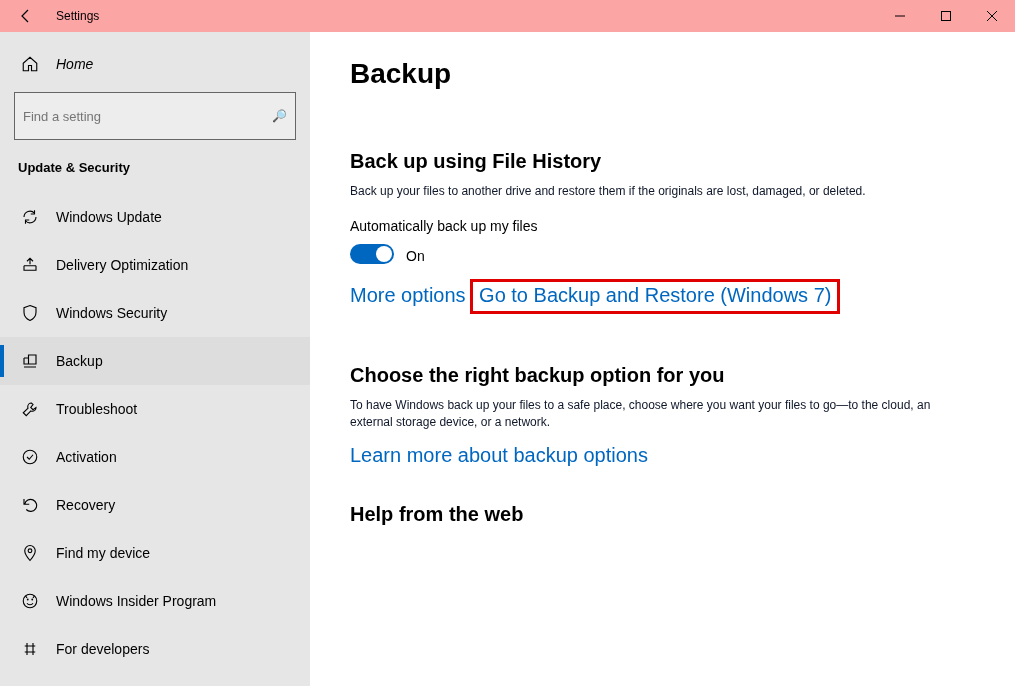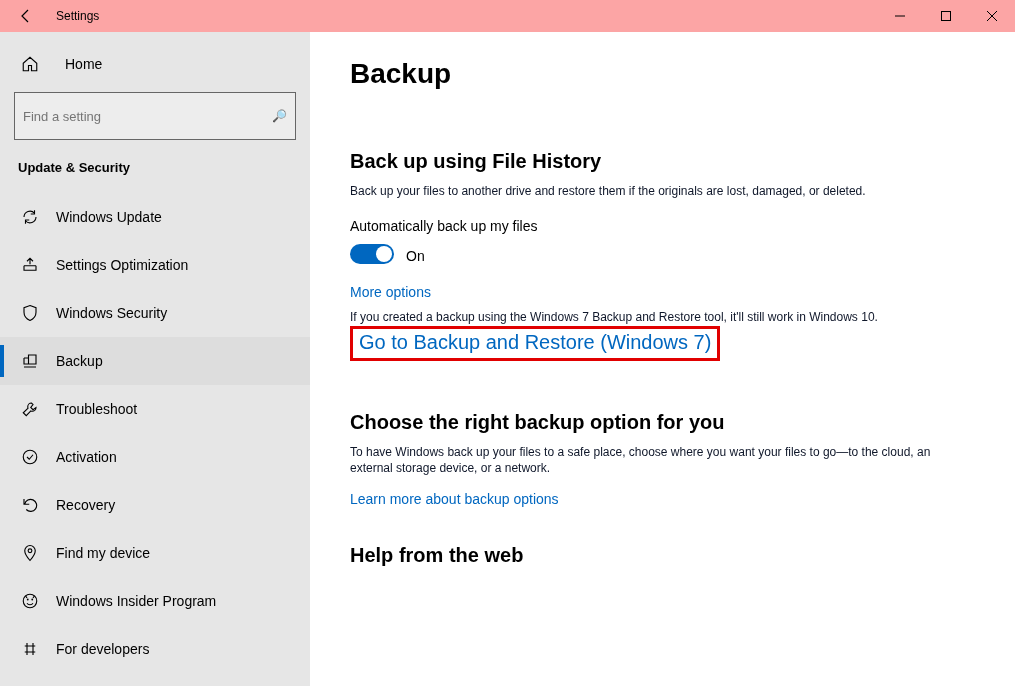--- a/index.html
+++ b/index.html
@@ -8,21 +8,21 @@
 .titlebar { height: 32px; background: #fca5a5; display: flex; align-items: center; padding-left: 12px; position: relative; }
 .titlebar .back { width: 28px; height: 28px; display:flex; align-items:center; justify-content:center; font-size:16px; }
 .titlebar .title { font-size: 12px; margin-left: 16px; color:#000; }
 .titlebar .win-controls { position:absolute; right:0; top:0; height:32px; display:flex; }
 .titlebar .win-controls > div { width:46px; height:32px; display:flex; align-items:center; justify-content:center; }
 .titlebar .win-controls svg { width:10px; height:10px; }
 
 .body { flex:1; display:flex; overflow:hidden; }
 .sidebar { width: 310px; background:#e6e6e6; padding: 10px 0 0 0; display:flex; flex-direction:column; }
 .sidebar-inner { padding: 0 14px; }
-.home-row { display:flex; align-items:center; height:44px; gap:25px; padding-left:6px; }
+.home-row { display:flex; align-items:center; height:44px; gap:16px; padding-left:6px;font-style:italic; }
 .home-row .icon { width:20px; display:flex; justify-content:center; }
 .home-row span { font-size:14px; }
 
 .search { margin-top:6px; height:48px; border:1px solid #666; background:#ededed; display:flex; align-items:center; padding:0 8px; position:relative; }
 .search input { flex:1; border:none; background:transparent; font-size:13px; outline:none; color:#555; }
 .search .sicon { font-size:12px; color:#333; transform: scaleX(-1);}
 .cat-title { font-size:13px; font-weight:600; margin:20px 0 10px 4px; }
 
 .nav { margin-top:8px; }
 .nav-item { display:flex; align-items:center; height:48px; padding-left:20px; gap:16px; font-size:14px; position:relative; cursor:default; }
@@ -33,21 +33,21 @@
 .main { flex:1; padding: 26px 40px 0 40px; overflow:hidden; position:relative; }
 .page-title { font-size:28px; font-weight:600; margin-bottom: 0px; }
 .cut-link { color:#0067c0; font-size:14px; margin-top:4px; position:relative; top:-2px;}
 .section-title { font-size:20px; font-weight:600; margin-top:40px; }
 .section-desc { font-size:12px; color:#0f172a; margin-top:10px; max-width:560px; line-height:1.4;}
 .auto-label { font-size:14px; margin-top:18px; color:#000;}
 .toggle-row { display:flex; align-items:flex-end; gap:12px; margin-top:10px;}
 .toggle { width:44px; height:20px; border-radius:10px; background:#0067c0; position:relative;}
 .toggle .knob { position:absolute; right:2px; top:2px; width:16px; height:16px; border-radius:50%; background:#fff;}
 .toggle-state { font-size:14px;}
-.link { color:#0067c0; font-size:14px; margin-top:20px; display:inline-block;}
+.link { color:#0067c0; font-size:20px; margin-top:20px; display:inline-block;}
 .older-title { font-size:20px; font-weight:600; margin-top:30px;}
 .highlight-box { border:3px solid #e10000; padding:2px 6px 4px 6px; display:inline-block;}
 .highlight-box .lnk { color:#0067c0; font-size:20px;}
 .choose-title { font-size:20px; font-weight:600; margin-top:50px;}
 .help-title { font-size:20px; font-weight:600; margin-top:36px;}
 
 svg { display:block; }
 </style>
 </head>
 <body>
@@ -105,21 +105,21 @@
             </svg>
           </span>
           <span>Windows Update</span>
         </div>
         <div class="nav-item">
           <span class="icon">
             <svg width="18" height="18" viewBox="0 0 24 24">
               <path d="M12 3v8M8 7l4-4 4 4M4 13h16M4 13v6h16v-6" fill="none" stroke="#000" stroke-width="1.5"></path>
             </svg>
           </span>
-          <span>Settings Optimization</span>
+          <span>Delivery Optimization</span>
         </div>
         <div class="nav-item">
           <span class="icon">
             <svg width="18" height="18" viewBox="0 0 24 24">
               <path d="M12 2l8 3v6c0 5-3.5 9-8 11-4.5-2-8-6-8-11V5l8-3z" fill="none" stroke="#000" stroke-width="1.5"></path>
             </svg>
           </span>
           <span>Windows Security</span>
         </div>
         <div class="nav-item selected">
@@ -195,21 +195,20 @@
     <div class="section-desc">Back up your files to another drive and restore them if the originals are lost, damaged, or deleted.</div>
     <div class="auto-label">Automatically back up my files</div>
     <div class="toggle-row">
       <div class="toggle">
           <div class="knob"></div>
         </div>
       <div class="toggle-state">On</div>
     </div>
     <div class="link">More options</div>
 
-    <div class="section-desc" style="margin-top:8px;">If you created a backup using the Windows 7 Backup and Restore tool, it'll still work in Windows 10.</div>
     <div class="highlight-box">
       <span class="lnk">Go to Backup and Restore (Windows 7)</span>
     </div>
 
     <div class="choose-title">Choose the right backup option for you</div>
     <div class="section-desc" style="max-width:620px;">To have Windows back up your files to a safe place, choose where you want your files to go—to the cloud, an external storage device, or a network.</div>
     <div class="link" style="margin-top:14px;">Learn more about backup options</div>
 
     <div class="help-title">Help from the web</div>
   </div>

